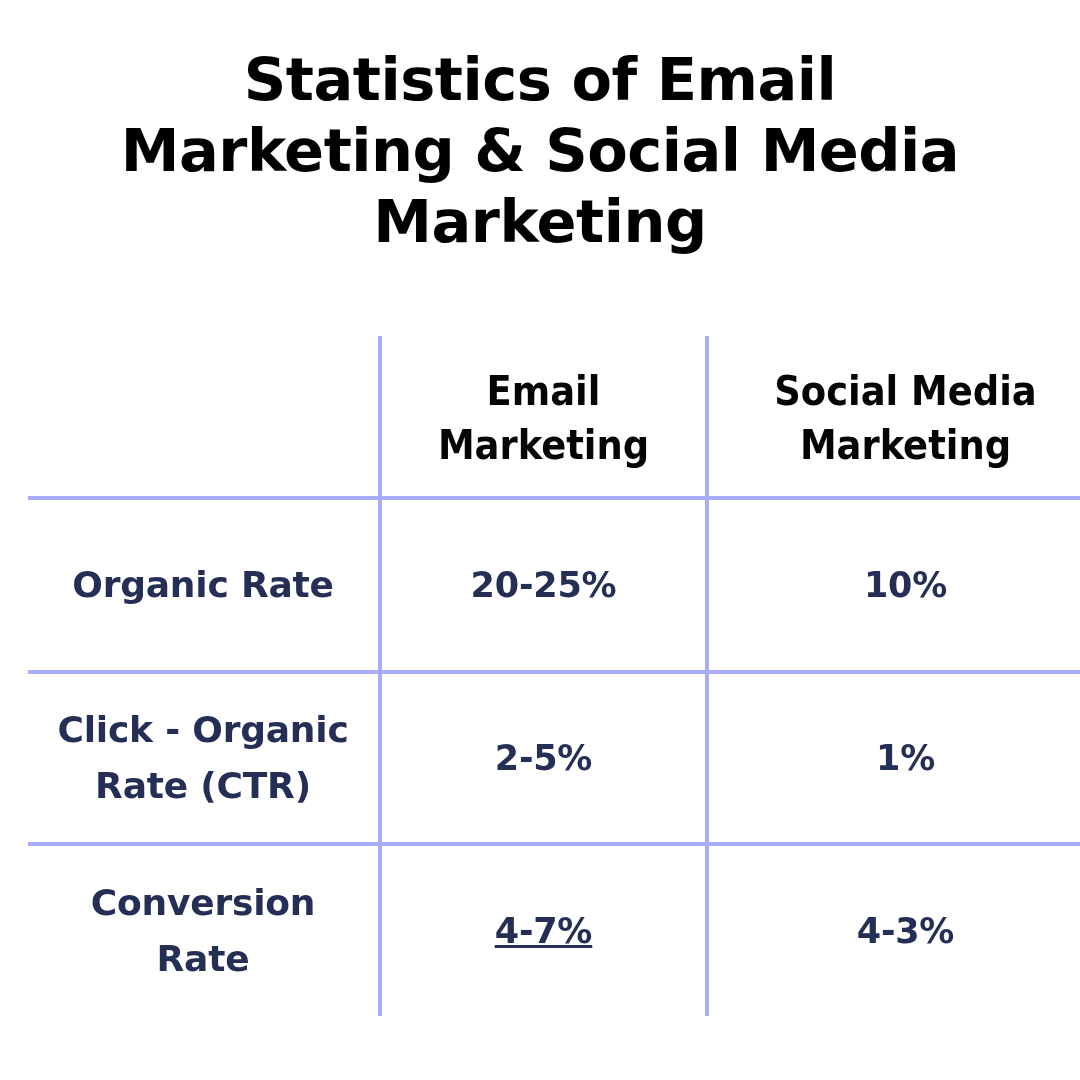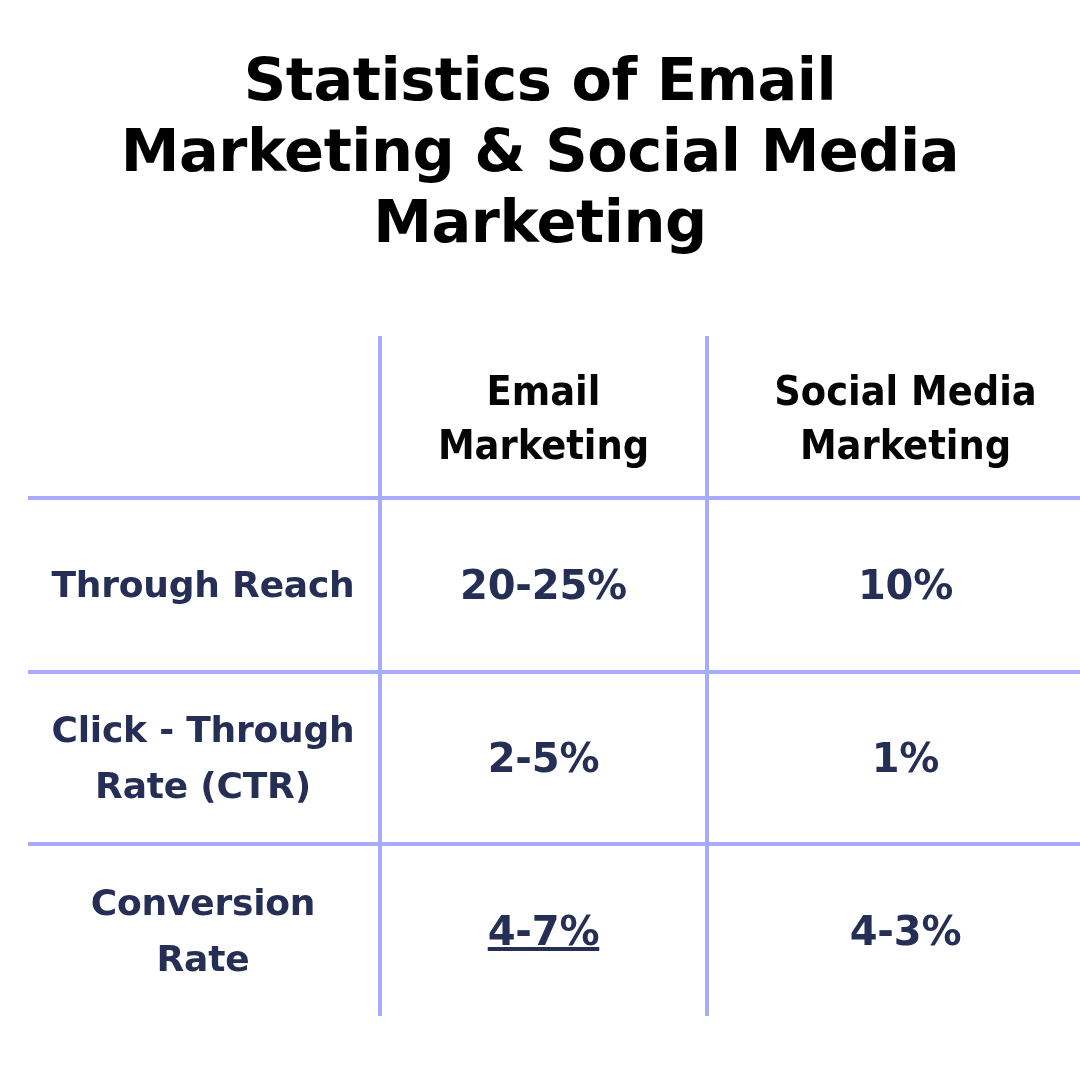--- a/index.html
+++ b/index.html
@@ -97,21 +97,21 @@
     font-size: 36px;
     line-height: 56px;
     color: #252e55;
     white-space: pre-line;
     letter-spacing: -0.2px;
   }
 
   .cell-value {
     font-family: "DejaVu Sans", "Liberation Sans", sans-serif;
     font-weight: bold;
-    font-size: 40px;
+    font-size: 35px;
     line-height: 44px;
     color: #252e55;
     letter-spacing: -0.2px;
   }
 
   
   .cell-hdr-c1 { left: 354px;  top: 340px; width: 323px; height: 156px; }
   .cell-hdr-c2 { left: 681px;  top: 340px; width: 393px; height: 156px; }
   .cell-hdr-c0 { left: 0px;    top: 340px; width: 350px; height: 156px; }
 
@@ -155,31 +155,31 @@
     <div class="cell cell-hdr-c1">
       <span class="hdr-text" style="color: rgb(5, 5, 5);">Email
 Marketing</span>
     </div>
     <div class="cell cell-hdr-c2">
       <span class="hdr-text" style="color: rgb(5, 5, 5);">Social  Media
 Marketing</span>
     </div>
 
     <div class="cell cell-r1-c0">
-      <span class="row-label" style="color: rgb(37, 46, 85);">Through Reach</span>
+      <span class="row-label" style="color: rgb(37, 46, 85);">Organic Rate</span>
     </div>
     <div class="cell cell-r1-c1">
       <span class="cell-value" style="color: rgb(37, 46, 85);">20-25%</span>
     </div>
     <div class="cell cell-r1-c2">
       <span class="cell-value" style="color: rgb(37, 46, 85);">10%</span>
     </div>
 
     <div class="cell cell-r2-c0">
-      <span class="row-label" style="color: rgb(37, 46, 85);">Click - Through
+      <span class="row-label" style="color: rgb(37, 46, 85);">Click - Organic
 Rate (CTR)</span>
     </div>
     <div class="cell cell-r2-c1">
       <span class="cell-value" style="color: rgb(37, 46, 85); text-align: center;">2-5%</span>
     </div>
     <div class="cell cell-r2-c2">
       <span class="cell-value" style="color: rgb(37, 46, 85);">1%</span>
     </div>
 
     <div class="cell cell-r3-c0">

